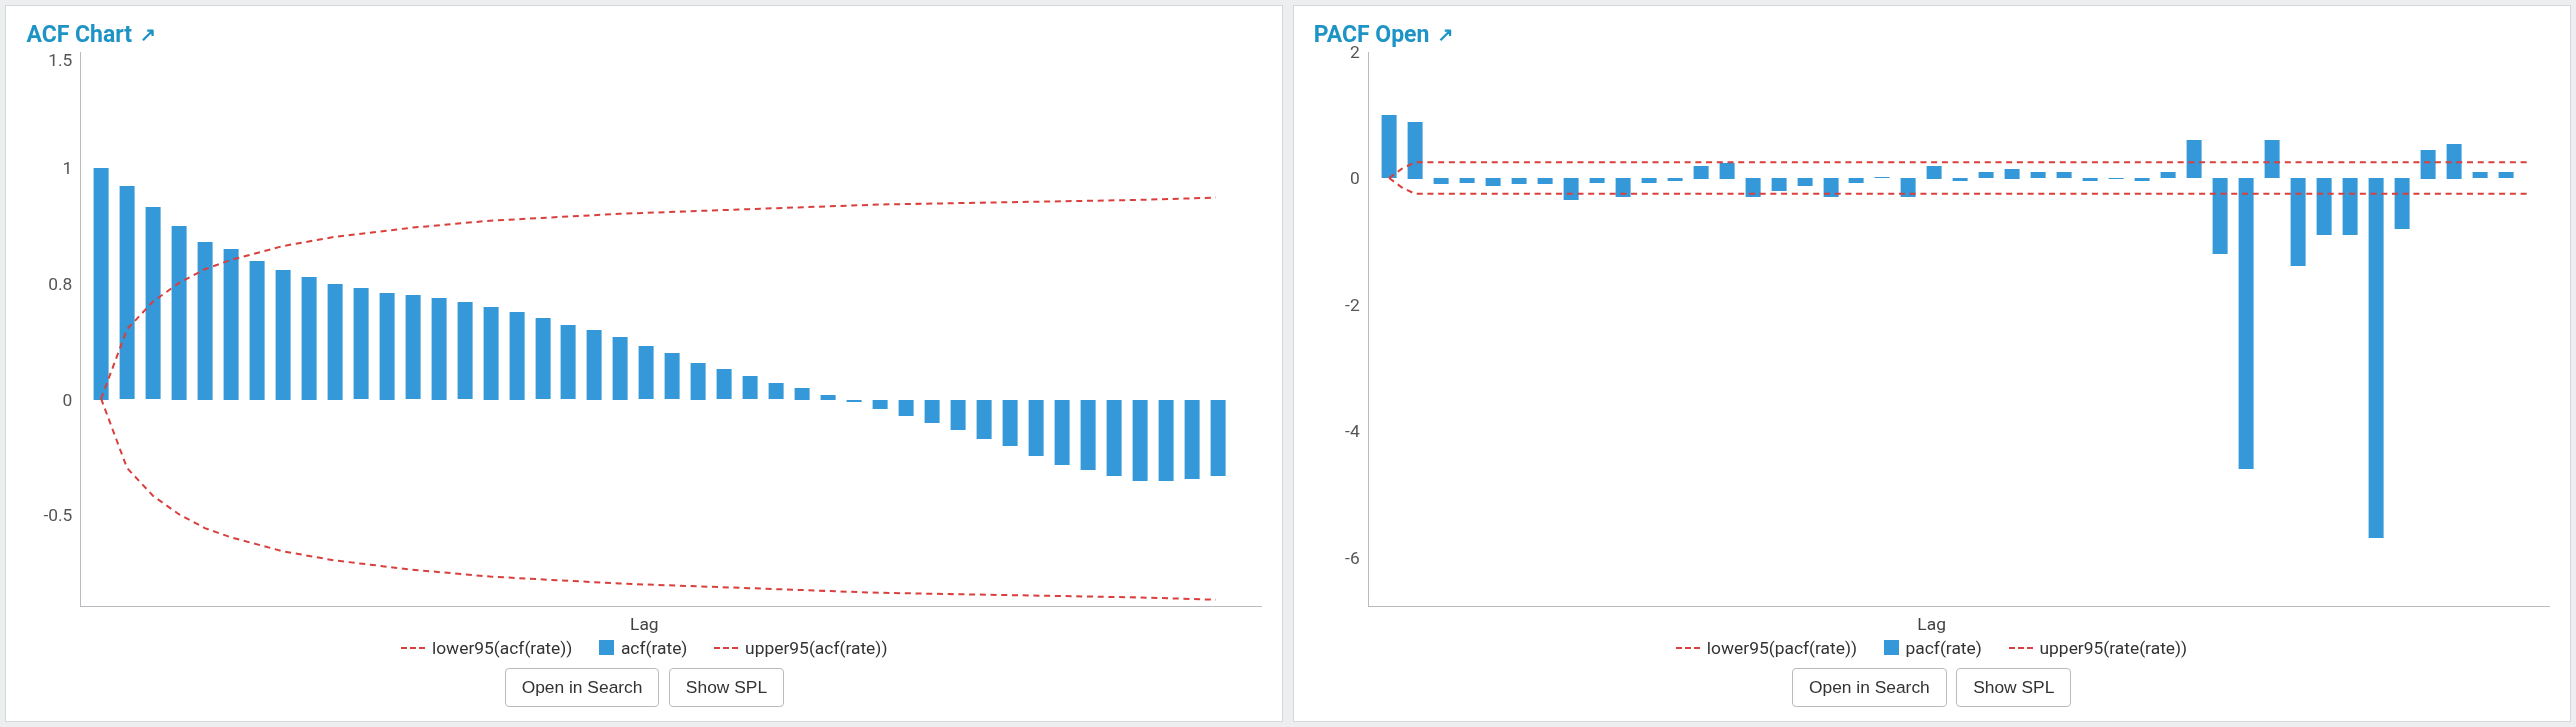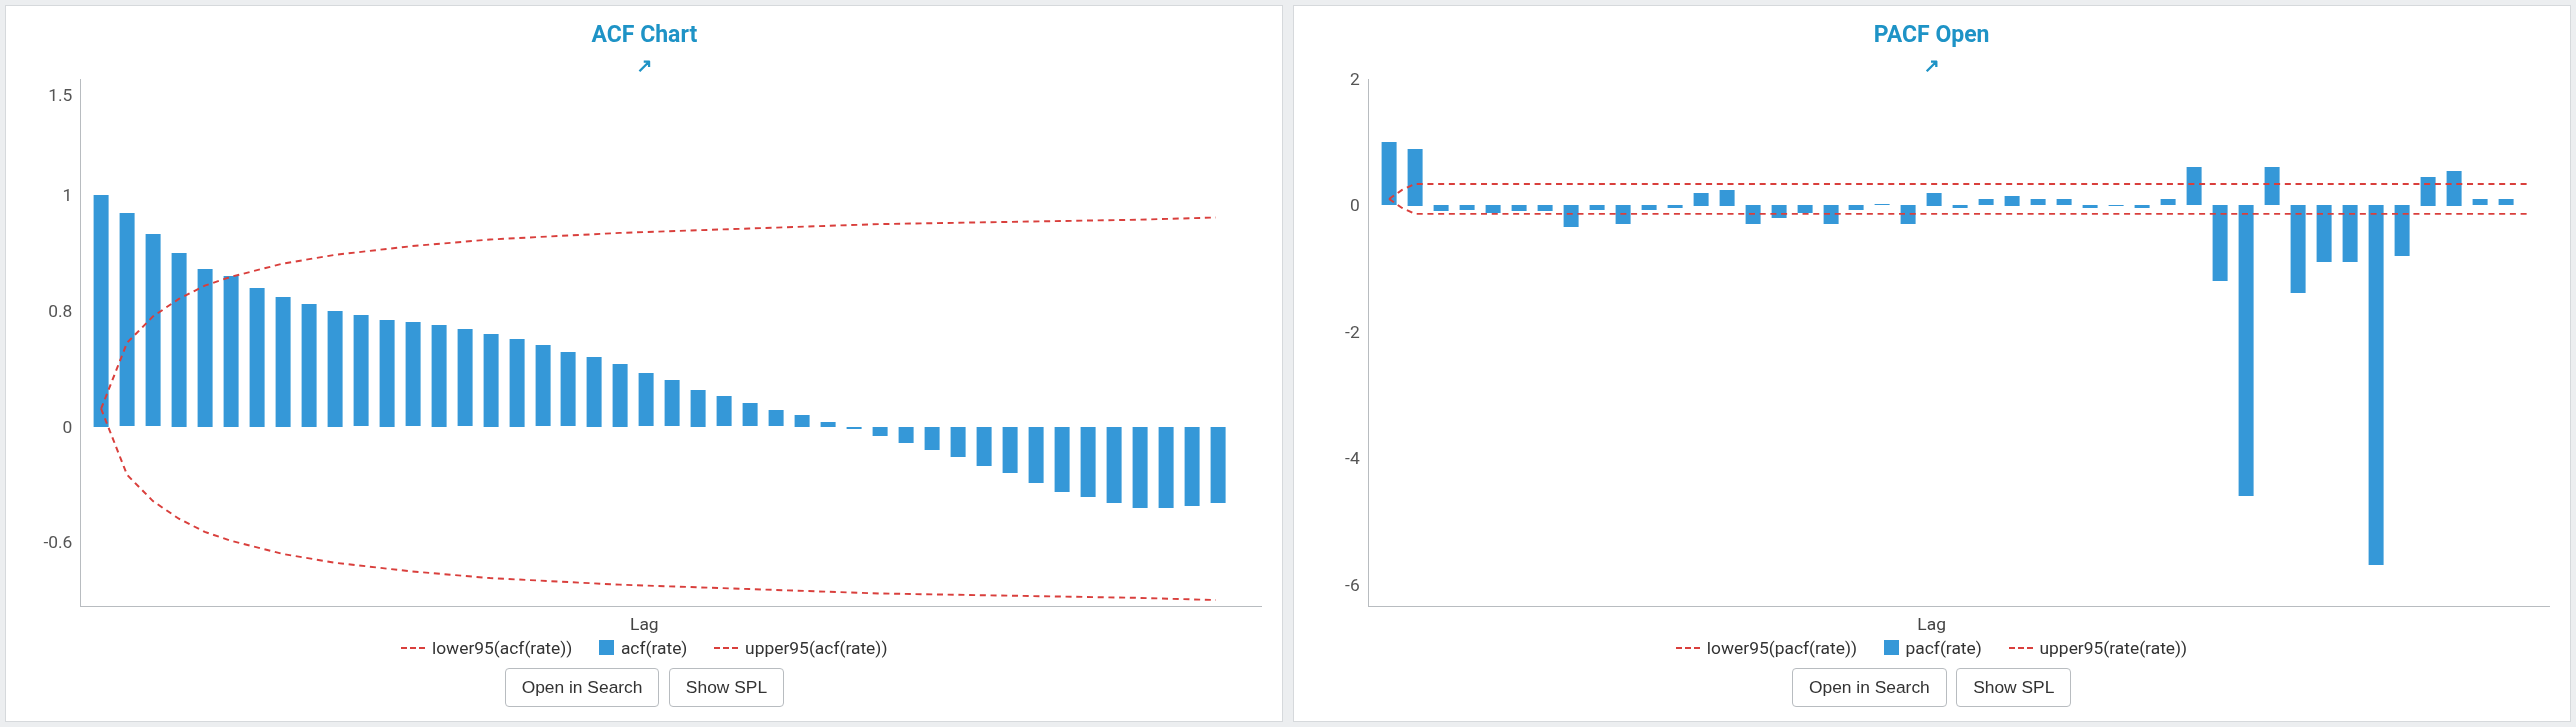--- a/index.html
+++ b/index.html
@@ -26,21 +26,20 @@
     position: relative;
   }
   .panel-title {
     color: #1e93c6;
     font-size: 23px;
     font-weight: 700;
     margin-bottom: 4px;
     display: flex;
     align-items: center;
     gap: 8px;
-    flex-direction: column;
   }
   .panel-title .ext-icon {
     font-size: 19px;
     line-height: 1;
   }
   .chart-area {
     flex: 1;
     position: relative;
     display: flex;
   }
@@ -135,25 +134,25 @@
 
 <div class="container">
 
   <div class="panel">
     <div class="panel-title">
       <span>ACF Chart</span>
       <span class="ext-icon">↗</span>
     </div>
     <div class="chart-area">
       <div class="yaxis" id="yaxis-left">
-          <div class="ytick" style="top: 463px;">-0.6</div>
+          <div class="ytick" style="top: 463px;">-0.5</div>
           <div class="ytick" style="top: 348px;">0</div>
           <div class="ytick" style="top: 232px;">0.8</div>
           <div class="ytick" style="top: 116px;">1</div>
-          <div class="ytick" style="top: 16px;">1.5</div>
+          <div class="ytick" style="top: 8px;">1.5</div>
         </div>
       <div class="plot" id="plot-left">
         <div class="plot-inner" id="plot-left-inner">
             <div class="bar" style="left: 20px; top: 116px; height: 232px;"></div>
             <div class="bar" style="left: 46px; top: 134px; height: 213px;"></div>
             <div class="bar" style="left: 72px; top: 155px; height: 192px;"></div>
             <div class="bar" style="left: 98px; top: 174px; height: 174px;"></div>
             <div class="bar" style="left: 124px; top: 190px; height: 158px;"></div>
             <div class="bar" style="left: 150px; top: 197px; height: 151px;"></div>
             <div class="bar" style="left: 176px; top: 209px; height: 139px;"></div>

